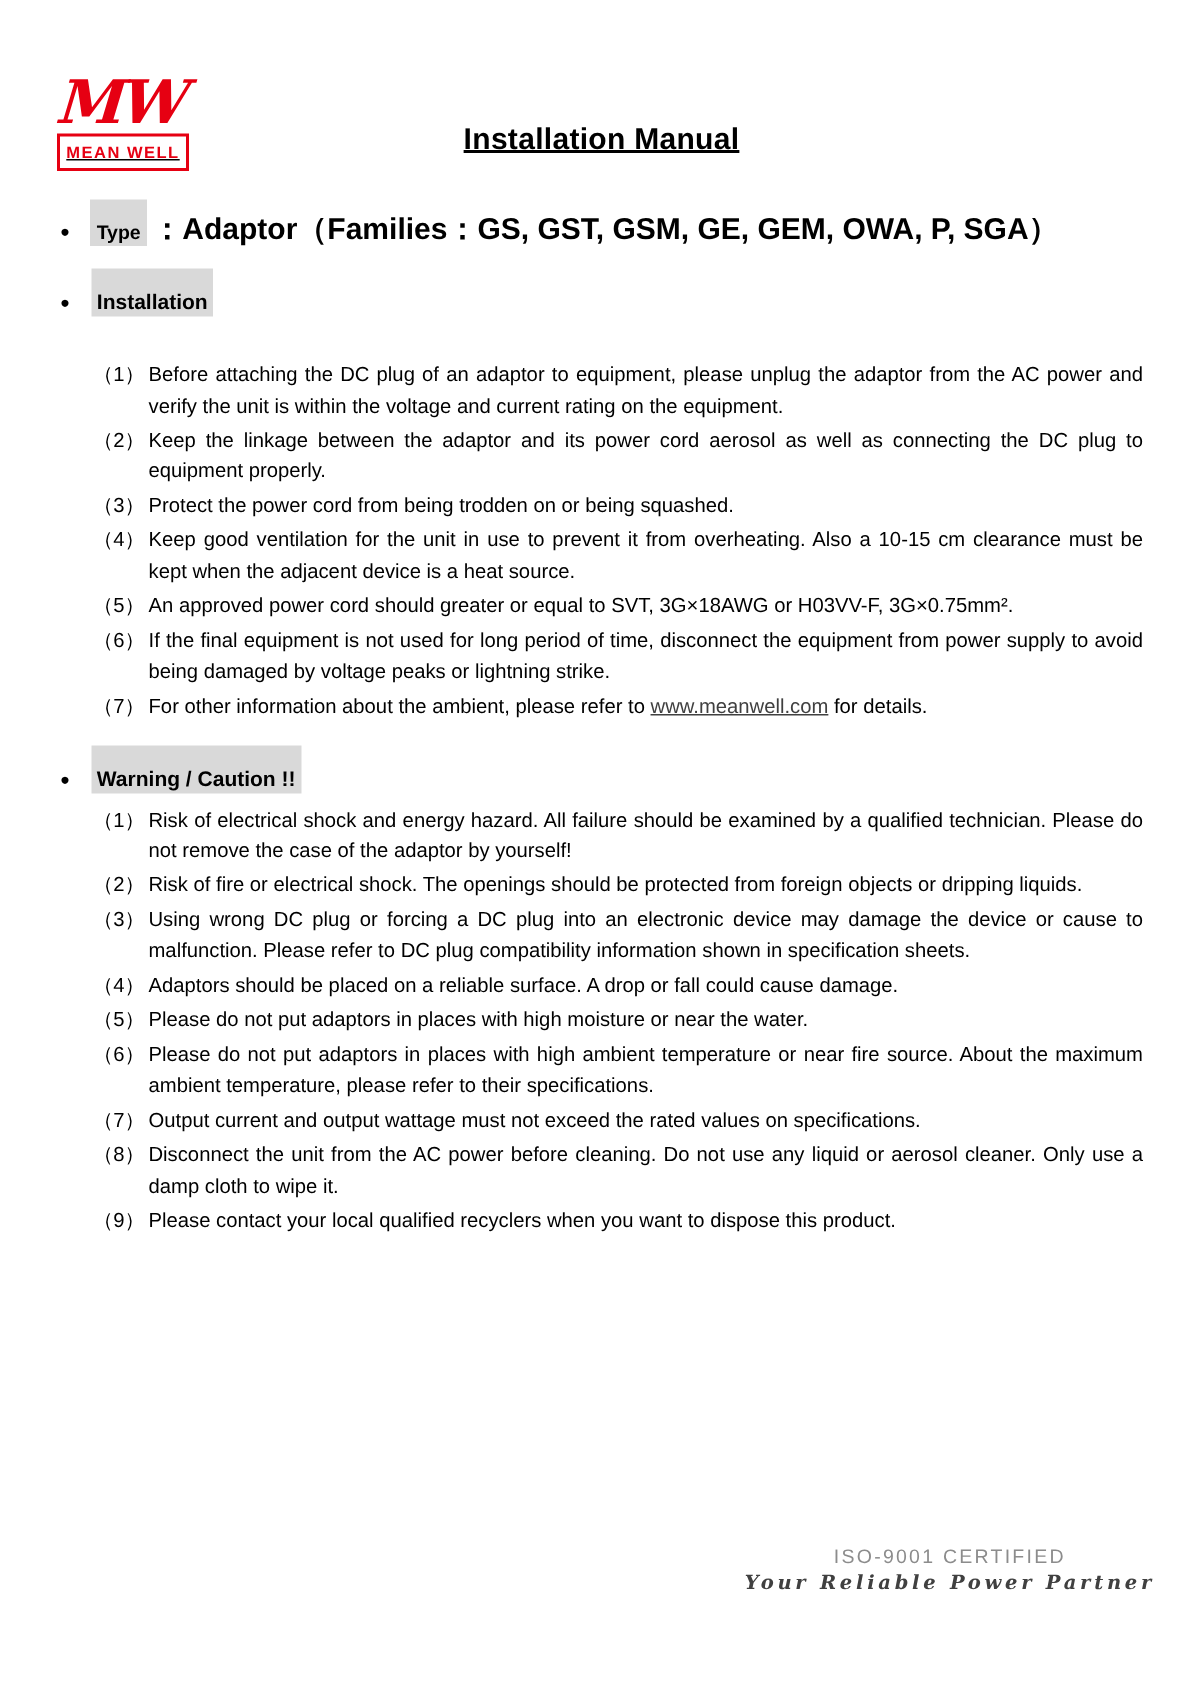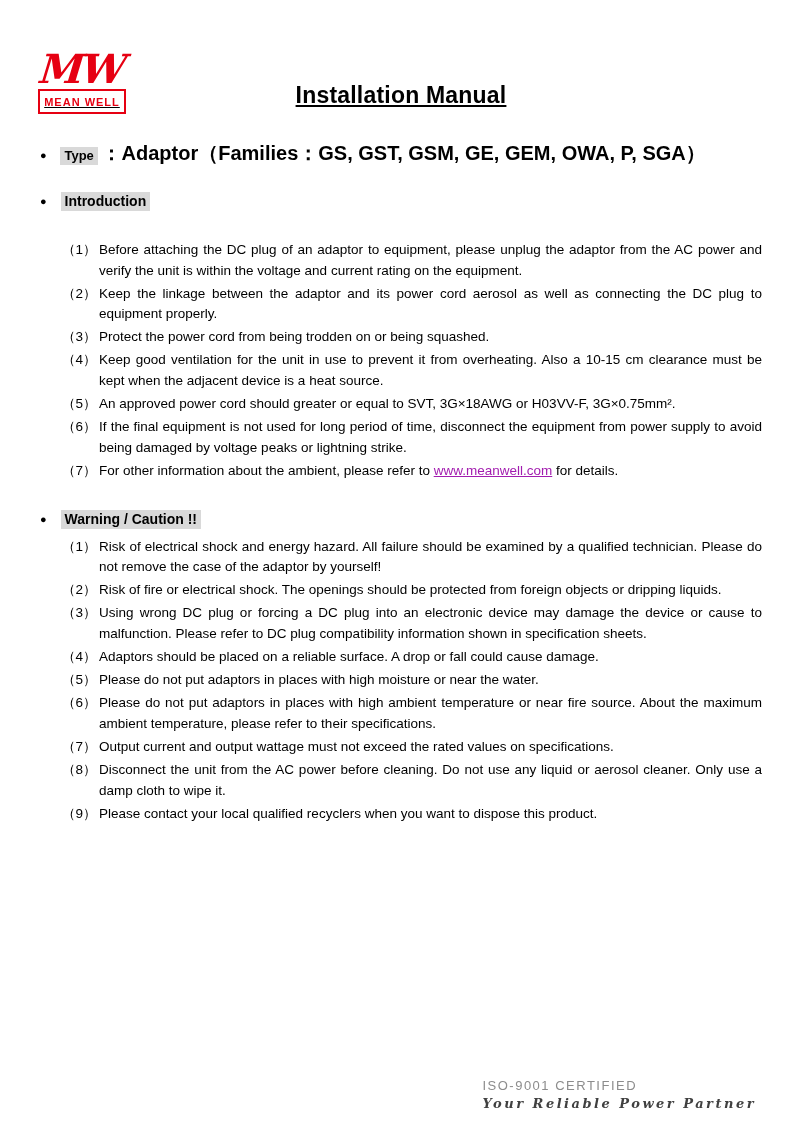--- a/index.html
+++ b/index.html
@@ -49,21 +49,21 @@
     white-space: nowrap;
   }
 
   
   .title {
     position: absolute;
     top: 82px;
     left: 0;
     width: 100%;
     text-align: center;
-    font-size: 23px;
+    font-size: 20px;
     font-weight: bold;
     text-decoration: underline;
     letter-spacing: 0.2px;
   }
 
   
   .content {
     position: absolute;
     top: 138px;
     left: 40px;
@@ -72,21 +72,21 @@
     line-height: 1.55;
   }
   .bullet {
     display: inline-block;
     font-size: 11px;
     margin-right: 10px;
     vertical-align: 1px;
   }
   .hl {
     background: #d9d9d9;
-    padding: 1px 4px 2px;
+    padding: 14px 4px 2px;
   }
 
   .type-row {
     margin-bottom: 22px;
     white-space: nowrap;
   }
   .type-label {
     font-weight: bold;
     font-size: 13px;
   }
@@ -113,31 +113,31 @@
   }
   .num {
     flex: 0 0 37px;
     white-space: nowrap;
   }
   .item-text {
     flex: 1;
     text-align: justify;
   }
   .link {
-    color: #a21caf;
+    color: #404040;
     text-decoration: underline;
     cursor: pointer;
   }
 
   
   .footer {
     position: absolute;
-    right: 46px;
+    right: 32px;
     top: 1030px;
-    margin-top: 48px;
+    text-align: center;
   }
   .iso {
     color: #8c8c8c;
     font-size: 13px;
     letter-spacing: 1.5px;
   }
   .slogan {
     margin-top: 3px;
     color: #404040;
     font-family: "DejaVu Serif", serif;
@@ -166,21 +166,21 @@
 
     <div class="type-row">
       <span class="bullet">●</span>
       <span class="hl type-label">Type</span>
       <span class="type-rest">：Adaptor（Families：GS, GST, GSM, GE, GEM, OWA, P, SGA）</span>
     </div>
 
     <section class="sec">
       <div class="sec-head">
         <span class="bullet">●</span>
-        <span class="hl">Introduction</span>
+        <span class="hl">Installation</span>
       </div>
     </section>
 
     <section class="sec">
       <div class="list">
         <div class="list-item">
           <span class="num">（1）</span>
           <div class="item-text">Before attaching the DC plug of an adaptor to equipment, please unplug the adaptor from the AC power and verify the unit is within the voltage and current rating on the equipment.</div>
         </div>
         <div class="list-item">

